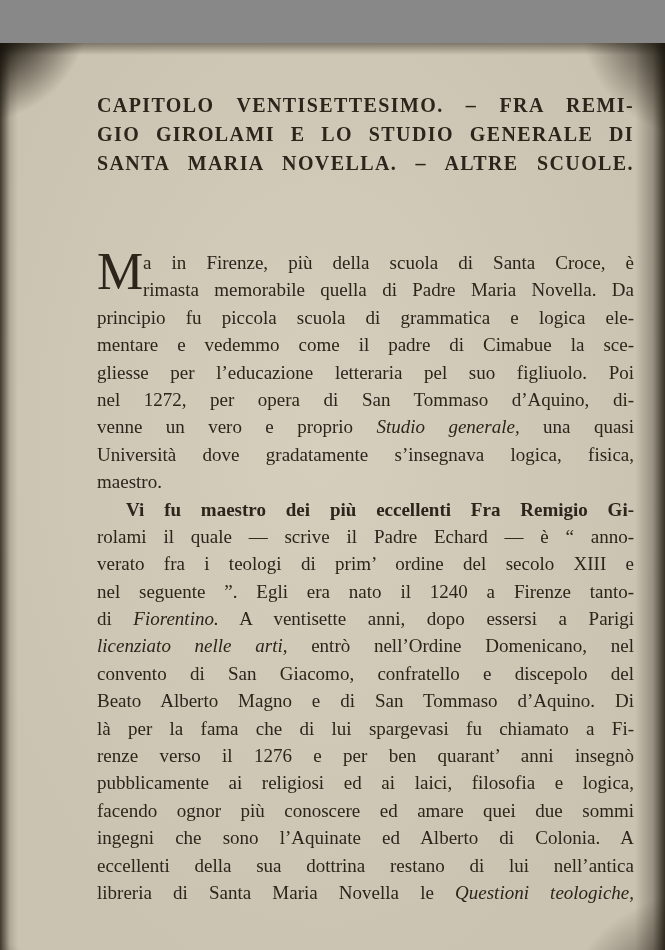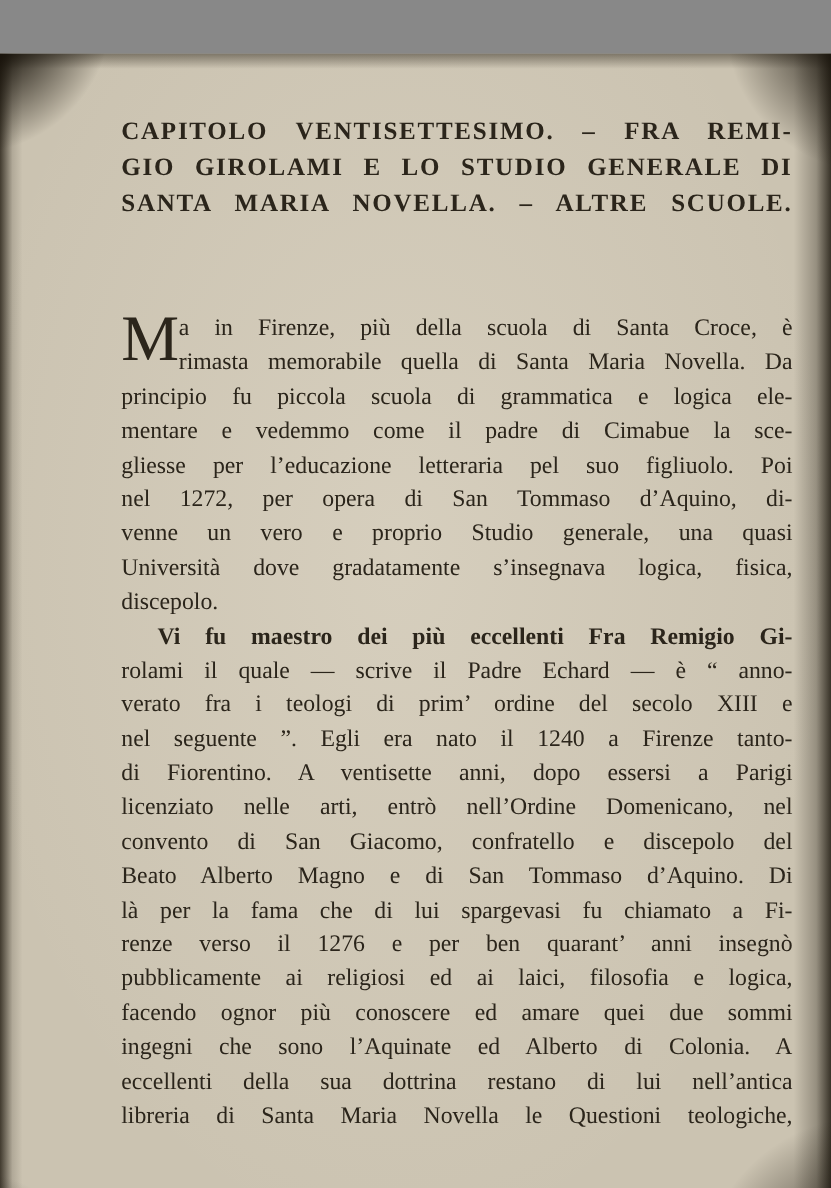--- a/index.html
+++ b/index.html
@@ -49,21 +49,21 @@
   }
   .paragraph { position: relative; }
   .line {
     text-align: justify;
     text-align-last: justify;
     white-space: nowrap;
     overflow: hidden;
     height: 27.4px;
   }
   .line.line-last { text-align-last: left; }
-  .it { }
+  .it { font-style: italic; }
   .dropcap {
     position: absolute;
     left: 0;
     top: -3px;
     font-size: 52px;
     line-height: 52px;
     letter-spacing: 0;
   }
   .has-dropcap .line:nth-of-type(1),
   .has-dropcap .line:nth-of-type(2) { padding-left: 46px; }
@@ -75,28 +75,28 @@
 <div class="page">
   <div class="heading">
     <div class="heading-line">CAPITOLO VENTISETTESIMO. – FRA REMI-</div>
     <div class="heading-line">GIO GIROLAMI E LO STUDIO GENERALE DI</div>
     <div class="heading-line">SANTA MARIA NOVELLA. – ALTRE SCUOLE.</div>
   </div>
   <div class="body-text">
       <div class="paragraph has-dropcap">
         <span class="dropcap">M</span>
         <div class="line"><span>a in Firenze, più della scuola di Santa Croce, è</span></div>
-        <div class="line"><span>rimasta memorabile quella di Santa Maria Novella. Da</span></div>
+        <div class="line"><span>rimasta memorabile quella di Padre Maria Novella. Da</span></div>
         <div class="line"><span>principio fu piccola scuola di grammatica e logica ele-</span></div>
         <div class="line"><span>mentare e vedemmo come il padre di Cimabue la sce-</span></div>
         <div class="line"><span>gliesse per l’educazione letteraria pel suo figliuolo. Poi</span></div>
         <div class="line"><span>nel 1272, per opera di San Tommaso d’Aquino, di-</span></div>
         <div class="line"><span>venne un vero e proprio </span><span class="it">Studio generale,</span><span> una quasi</span></div>
         <div class="line"><span>Università dove gradatamente s’insegnava logica, fisica,</span></div>
-        <div class="line line-last"><span>discepolo.</span></div>
+        <div class="line line-last"><span>maestro.</span></div>
       </div>
       <div class="paragraph indent-first">
         <div class="line"><span>Vi fu maestro dei più eccellenti Fra Remigio Gi-</span></div>
         <div class="line"><span>rolami il quale — scrive il Padre Echard — è “ anno-</span></div>
         <div class="line"><span>verato fra i teologi di prim’ ordine del secolo XIII e</span></div>
         <div class="line"><span>nel seguente ”. Egli era nato il 1240 a Firenze tanto-</span></div>
         <div class="line"><span>di </span><span class="it">Fiorentino.</span><span> A ventisette anni, dopo essersi a Parigi</span></div>
         <div class="line"><span class="it">licenziato nelle arti,</span><span> entrò nell’Ordine Domenicano, nel</span></div>
         <div class="line"><span>convento di San Giacomo, confratello e discepolo del</span></div>
         <div class="line"><span>Beato Alberto Magno e di San Tommaso d’Aquino. Di</span></div>

